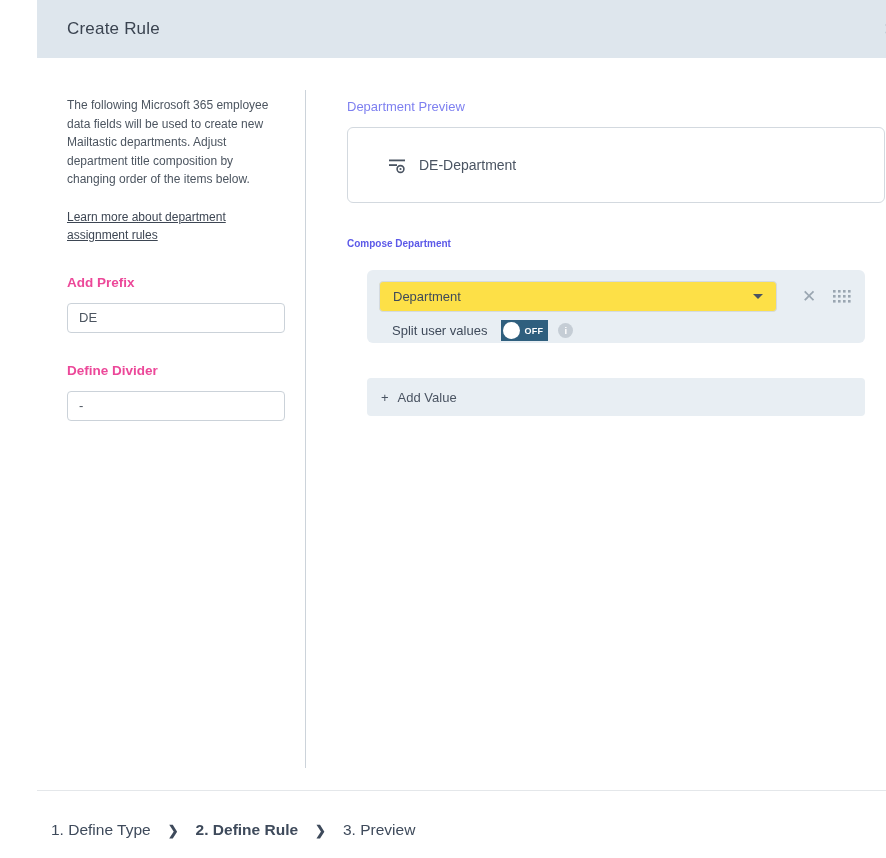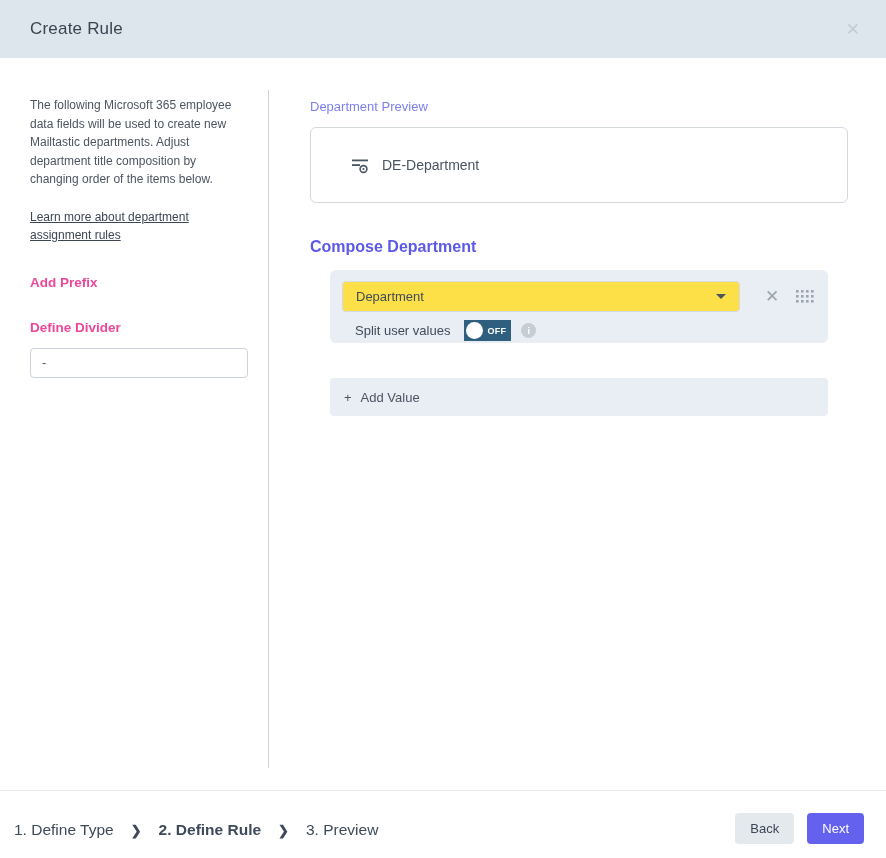--- a/index.html
+++ b/index.html
@@ -2,21 +2,21 @@
 <html><head>
 <meta charset="utf-8">
 <style>
   * { margin:0; padding:0; box-sizing:border-box; }
   html,body { width:886px; height:858px; }
   body {
     font-family:"Liberation Sans", sans-serif;
     background:#ffffff; color:#4a5462;
     position:relative; overflow:hidden;
   }
-  .dialog { position:absolute; inset:0; background:#fff; }
+  .dialog { position:absolute; inset:0; background:#fff;margin-left:37px; }
 
   
   .hdr {
     position:absolute; left:0; top:0; width:886px; height:58px;
     background:#dee6ed; display:flex; align-items:center;
   }
   .hdr-title { margin-left:30px; font-size:17px; color:#3a4350; font-weight:400; letter-spacing:.2px; }
   .hdr-close {
     position:absolute; right:18px; top:50%; transform:translateY(-50%);
     font-size:17px; color:#c3ccd6; cursor:pointer; padding:4px 8px; line-height:1;
@@ -41,21 +41,21 @@
   .content { position:absolute; left:310px; top:0; width:538px; }
   .preview-heading { position:absolute; top:99px; left:0; font-size:13px; color:#7e80f0; font-weight:400; }
   .preview-box {
     position:absolute; top:127px; left:0; width:538px; height:76px;
     background:#fff; border:1px solid #d3d9df; border-radius:6px;
     display:flex; align-items:center; padding-left:40px;
   }
   .preview-icon { display:inline-flex; margin-right:13px; }
   .preview-value { font-size:14px; color:#4a5462; }
 
-  .compose-heading { position:absolute; top:238px; left:0; font-size:16px; font-weight:700; color:#5c59e8; }
+  .compose-heading { position:absolute; top:238px; left:0; font-size:10px; font-weight:700; color:#5c59e8; }
   .compose-card {
     position:absolute; top:270px; left:20px; width:498px; height:73px;
     background:#e8eef3; border-radius:6px; padding:11px 12px 0 12px;
   }
   .select-row { display:flex; align-items:center; }
   .field-select {
     width:398px; height:31px; background:#fde047; border:1px solid #d4dae0; border-radius:4px;
     display:flex; align-items:center; justify-content:space-between;
     padding:0 13px; font-size:13px; color:#3f4a5a; cursor:pointer;
   }
@@ -117,20 +117,21 @@
 
   <div class="hdr">
     <div class="hdr-title">Create Rule</div>
     <div class="hdr-close">✕</div>
   </div>
 
   <div class="sidebar">
     <div class="desc">The following Microsoft 365 employee data fields will be used to create new Mailtastic departments. Adjust department title composition by changing order of the items below.</div>
     <a class="learn-link">Learn more about department assignment rules</a>
     <div class="fld-label">Add Prefix</div>
+    <input class="fld-input" type="text" value="DE" style="">
     <div class="fld-label">Define Divider</div>
     <input class="fld-input" type="text" value="-" style="">
   </div>
 
   <div class="vdivider"></div>
 
   <div class="content">
     <div class="preview-heading">Department Preview</div>
 
     <div class="preview-box">
@@ -192,18 +193,14 @@
   <div class="footer-divider"></div>
 
   <div class="steps">
     <span class="step">1. Define Type</span>
     <span class="chev">❯</span>
     <span class="step active">2. Define Rule</span>
     <span class="chev">❯</span>
     <span class="step">3. Preview</span>
   </div>
 
-  <div class="btns">
-    <button class="btn btn-back">Back</button>
-    <button class="btn btn-next">Next</button>
-  </div>
 
 </div>
 
 </body></html>

